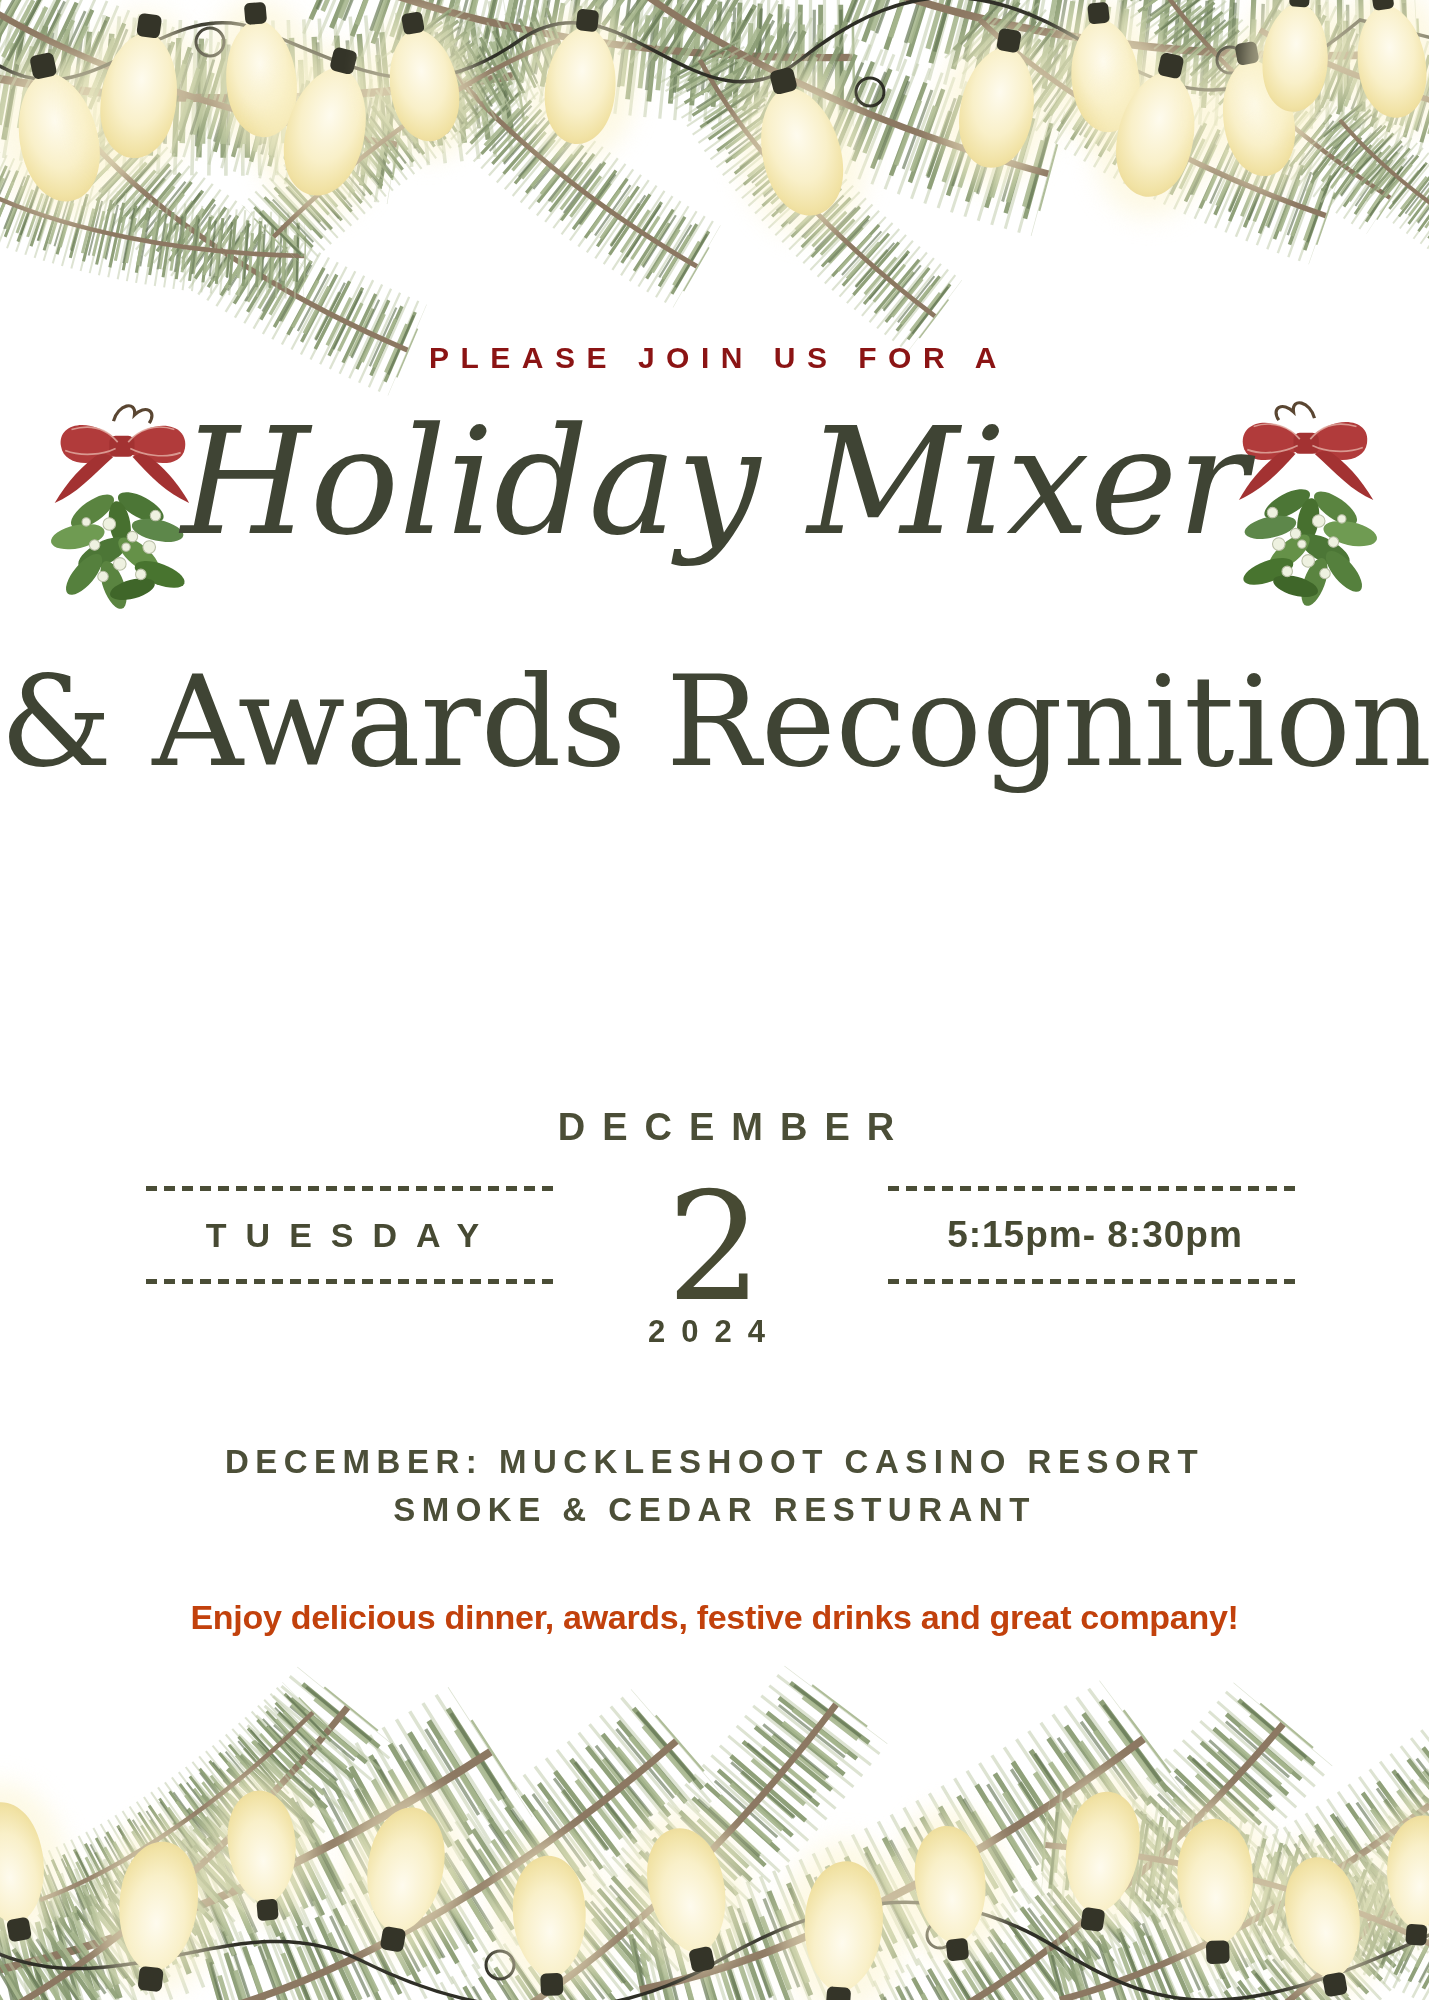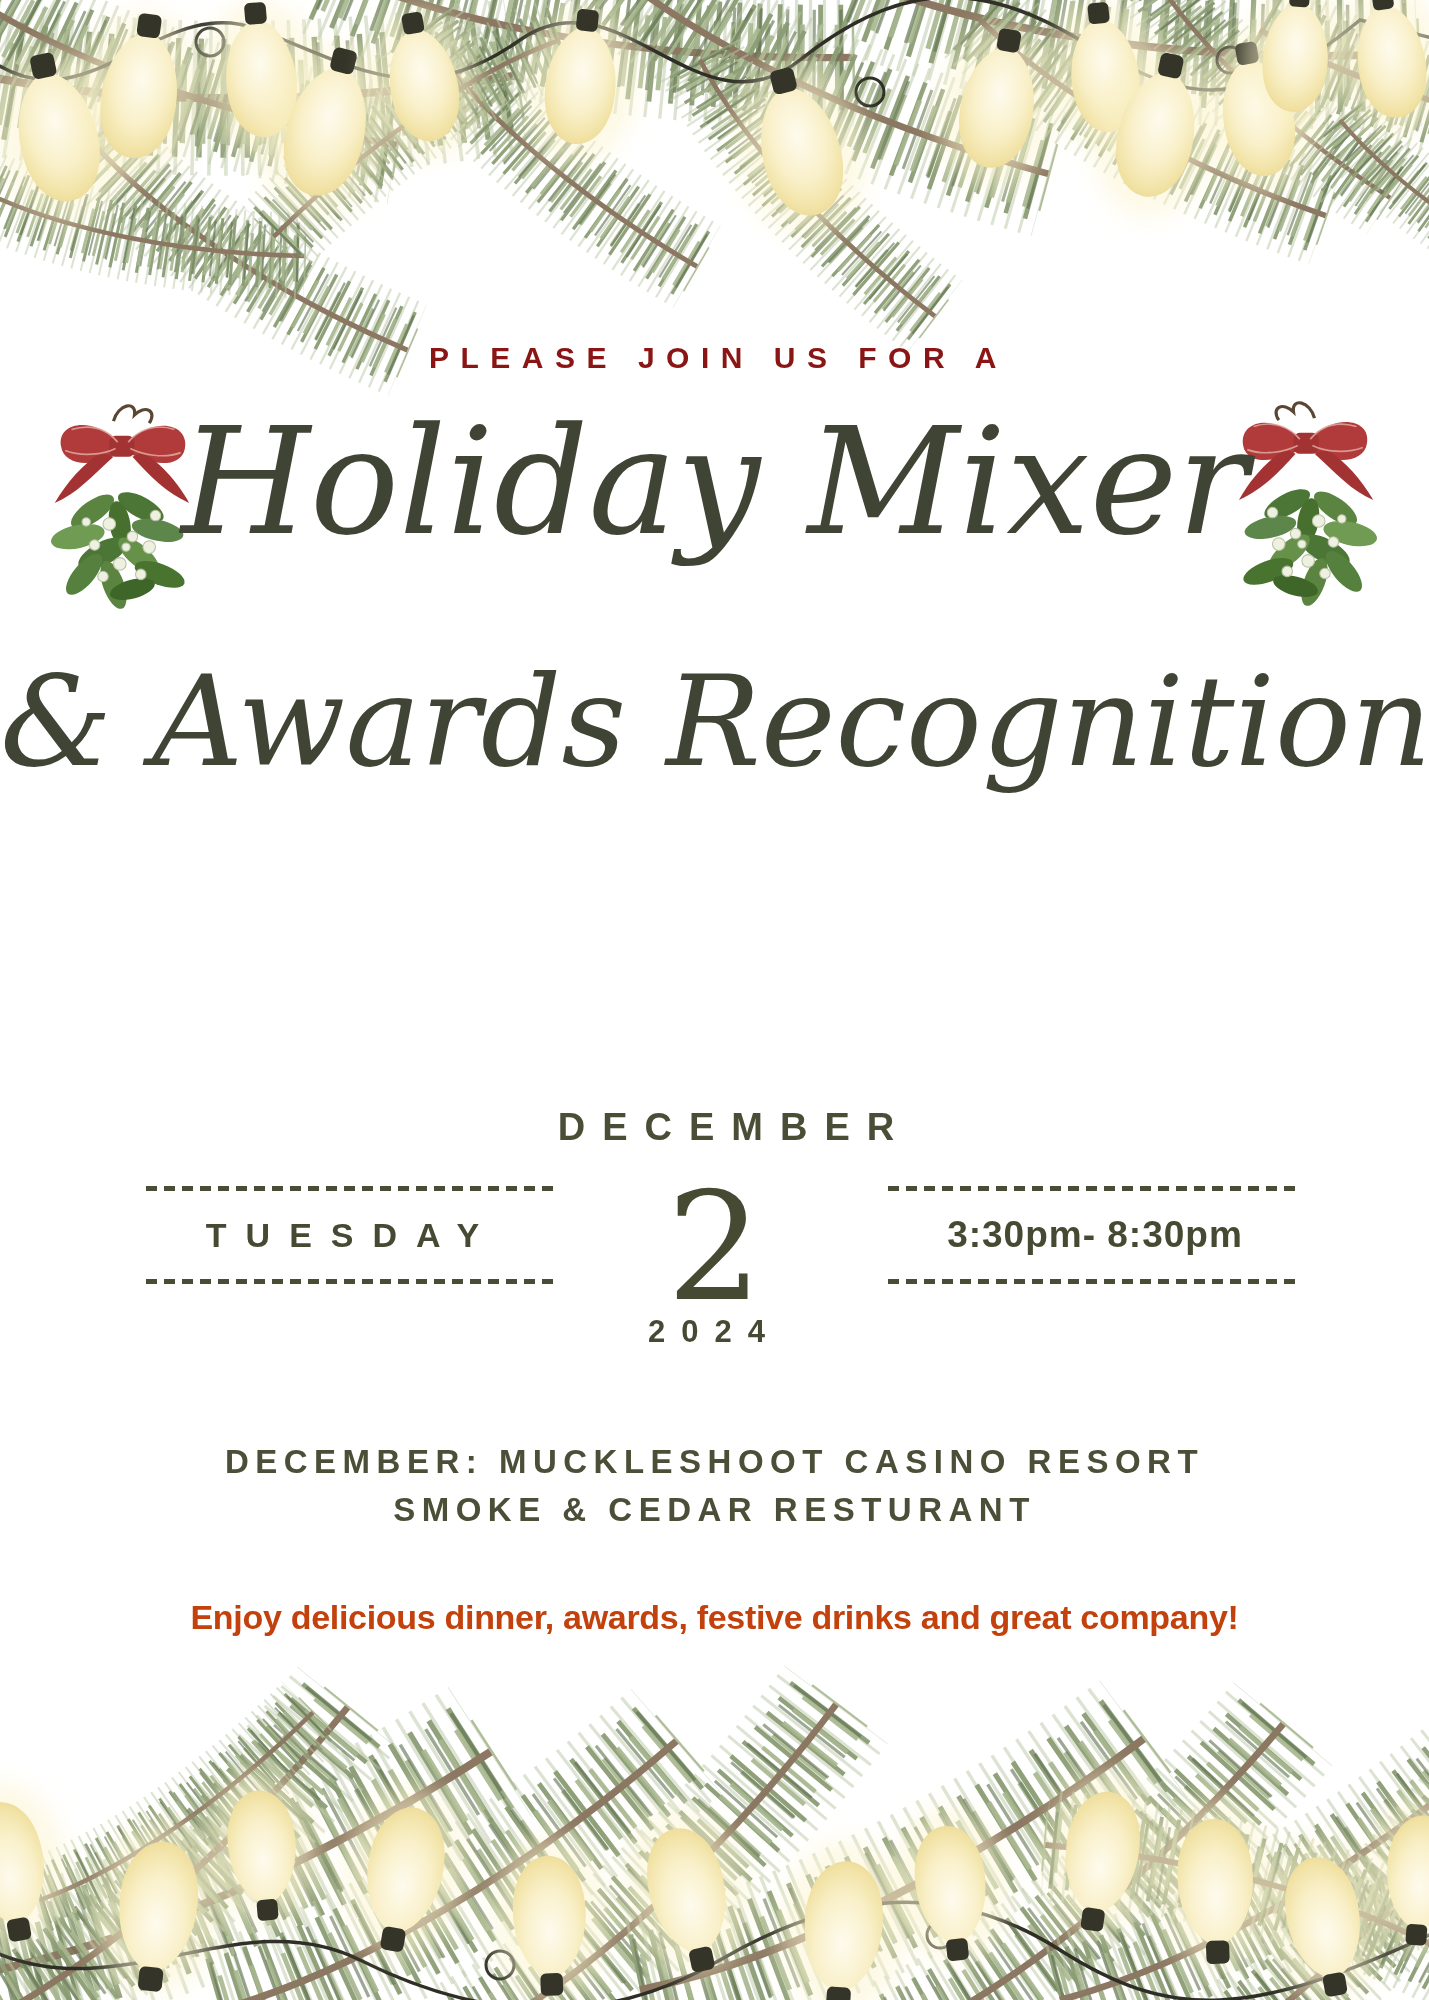--- a/index.html
+++ b/index.html
@@ -4,21 +4,21 @@
 <style>
   html,body{margin:0;padding:0;background:#ffffff;}
   .page{position:relative;width:1429px;height:2000px;background:#ffffff;overflow:hidden;
         font-family:"Liberation Sans",sans-serif;}
   .deco-layer{position:absolute;left:0;top:0;width:1429px;height:2000px;z-index:1;}
   .txt{position:absolute;left:0;right:0;text-align:center;z-index:2;white-space:nowrap;}
 
   .eyebrow{top:341px;font-weight:700;font-size:30px;letter-spacing:11.5px;color:#8b1414;margin-left:8px;}
   .title1{top:396px;font-family:"DejaVu Serif",serif;font-style:italic;font-weight:400;
           font-size:148px;color:#3f4434;}
-  .title2{top:648px;font-family:"DejaVu Serif",serif;font-style:italic;font-weight:400;
+  .title2{top:648px;font-family:"DejaVu Serif",serif;font-weight:400;
           font-size:126px;color:#3f4434;}
   .subtitle{top:903px;font-weight:700;font-size:38px;line-height:63px;color:#8b1414;letter-spacing:-0.3px;}
   .month{top:1106px;font-weight:700;font-size:38px;letter-spacing:17px;color:#4b4e37;margin-left:40px;}
 
   .datebox{position:absolute;z-index:2;height:98px;display:flex;flex-direction:column;
            justify-content:space-between;text-align:center;}
   .datebox .mid{flex:1;display:flex;align-items:center;justify-content:center;}
   .dash{height:5px;width:100%;
         background:repeating-linear-gradient(90deg,#4a4d36 0 11px,transparent 11px 18px);}
   .box-left{left:146px;top:1186px;width:412px;}
@@ -197,21 +197,21 @@
   <div class="datebox box-left">
     <div class="dash"></div>
     <div class="mid weekday">TUESDAY</div>
     <div class="dash"></div>
   </div>
 
   <div class="txt day">2</div>
 
   <div class="datebox box-right">
     <div class="dash"></div>
-    <div class="mid time">3:30pm- 8:30pm</div>
+    <div class="mid time">5:15pm- 8:30pm</div>
     <div class="dash"></div>
   </div>
 
   <div class="txt year">2024</div>
 
   <div class="txt location">
     <div>DECEMBER: MUCKLESHOOT CASINO RESORT</div>
     <div>SMOKE &amp; CEDAR RESTURANT</div>
   </div>
 

